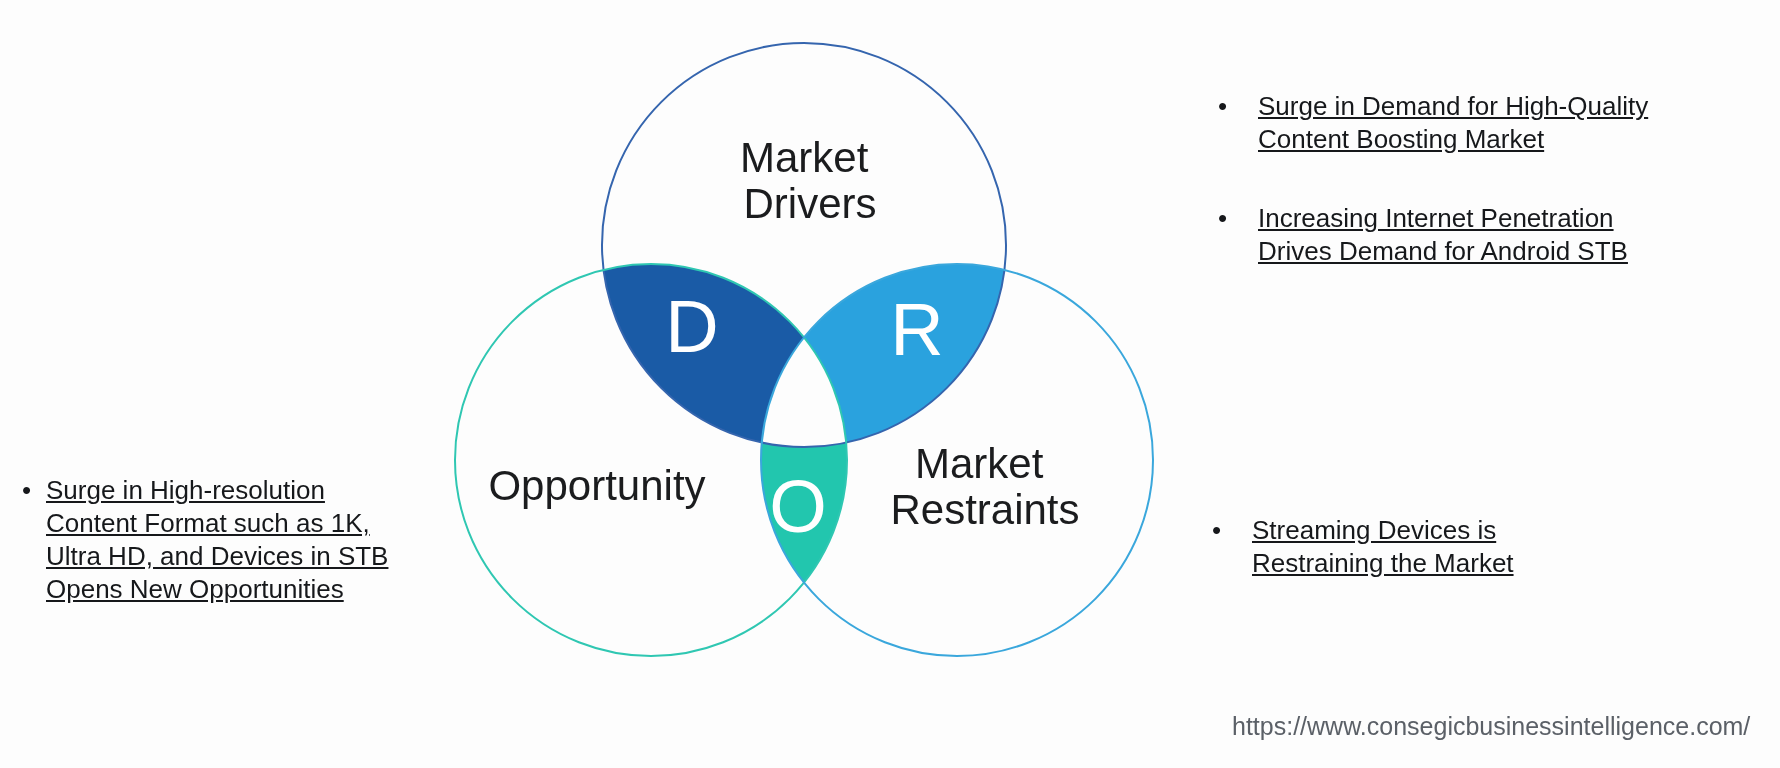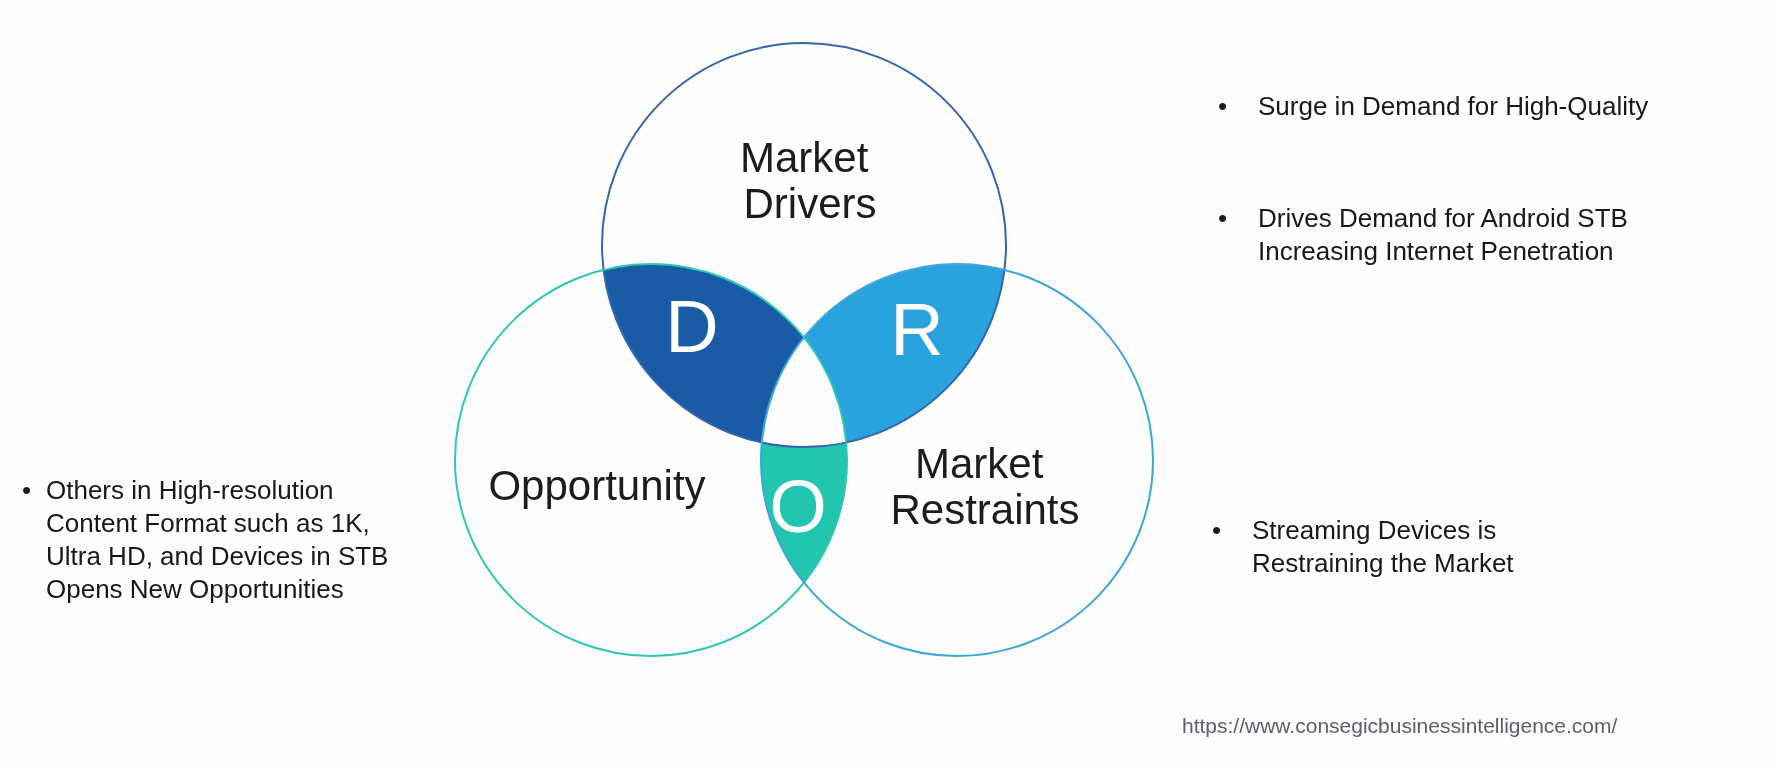--- a/index.html
+++ b/index.html
@@ -10,24 +10,24 @@
   .venn-svg{position:absolute;left:0;top:0;}
   .venn-label{font-size:42px;font-weight:400;fill:#1b1c1e;}
   .region-letter{font-size:74px;font-weight:400;fill:#ffffff;}
   .bullet{
     position:absolute;display:flex;align-items:flex-start;
     color:#16181b;font-size:26px;line-height:33px;font-weight:400;
   }
   .bullet .dot{flex:0 0 auto;}
   .bullet.right .dot{width:40px;}
   .bullet.left .dot{width:24px;}
-  .bullet .lines span{display:block;white-space:nowrap;}
+  .bullet .lines span{display:block;white-space:nowrap;text-decoration:underline;}
   .url{
-    position:absolute;left:1182px;top:712px;
-    font-size:21px;line-height:28px;color:#5b6067;white-space:nowrap;
+    position:absolute;left:1232px;top:712px;
+    font-size:25px;line-height:28px;color:#5b6067;white-space:nowrap;
   }
 </style>
 </head>
 <body>
 
 <div class="canvas">
 
   <svg class="venn-svg" width="1780" height="768" viewBox="0 0 1780 768">
     <defs>
       <clipPath id="clipDrivers">
@@ -67,39 +67,40 @@
     <text class="venn-label" x="597" y="500" text-anchor="middle">Opportunity</text>
     <text class="venn-label" text-anchor="middle">
       <tspan x="985" y="478">Market</tspan>
       <tspan x="985" y="524">Restraints</tspan>
     </text>
   </svg>
 
   <div class="bullet left" style="left:22px;top:474px;">
     <span class="dot">•</span>
     <div class="lines">
-      <span>Others in High-resolution</span>
+      <span>Surge in High-resolution</span>
       <span>Content Format such as 1K,</span>
       <span>Ultra HD, and Devices in STB</span>
       <span>Opens New Opportunities</span>
     </div>
   </div>
 
   <div class="bullet right" style="left:1218px;top:90px;">
     <span class="dot">•</span>
     <div class="lines">
       <span>Surge in Demand for High-Quality</span>
+      <span>Content Boosting Market</span>
     </div>
   </div>
 
   <div class="bullet right" style="left:1218px;top:202px;">
     <span class="dot">•</span>
     <div class="lines">
+      <span>Increasing Internet Penetration</span>
       <span>Drives Demand for Android STB</span>
-      <span>Increasing Internet Penetration</span>
     </div>
   </div>
 
   <div class="bullet right" style="left:1212px;top:514px;">
     <span class="dot">•</span>
     <div class="lines">
       <span>Streaming Devices is</span>
       <span>Restraining the Market</span>
     </div>
   </div>

